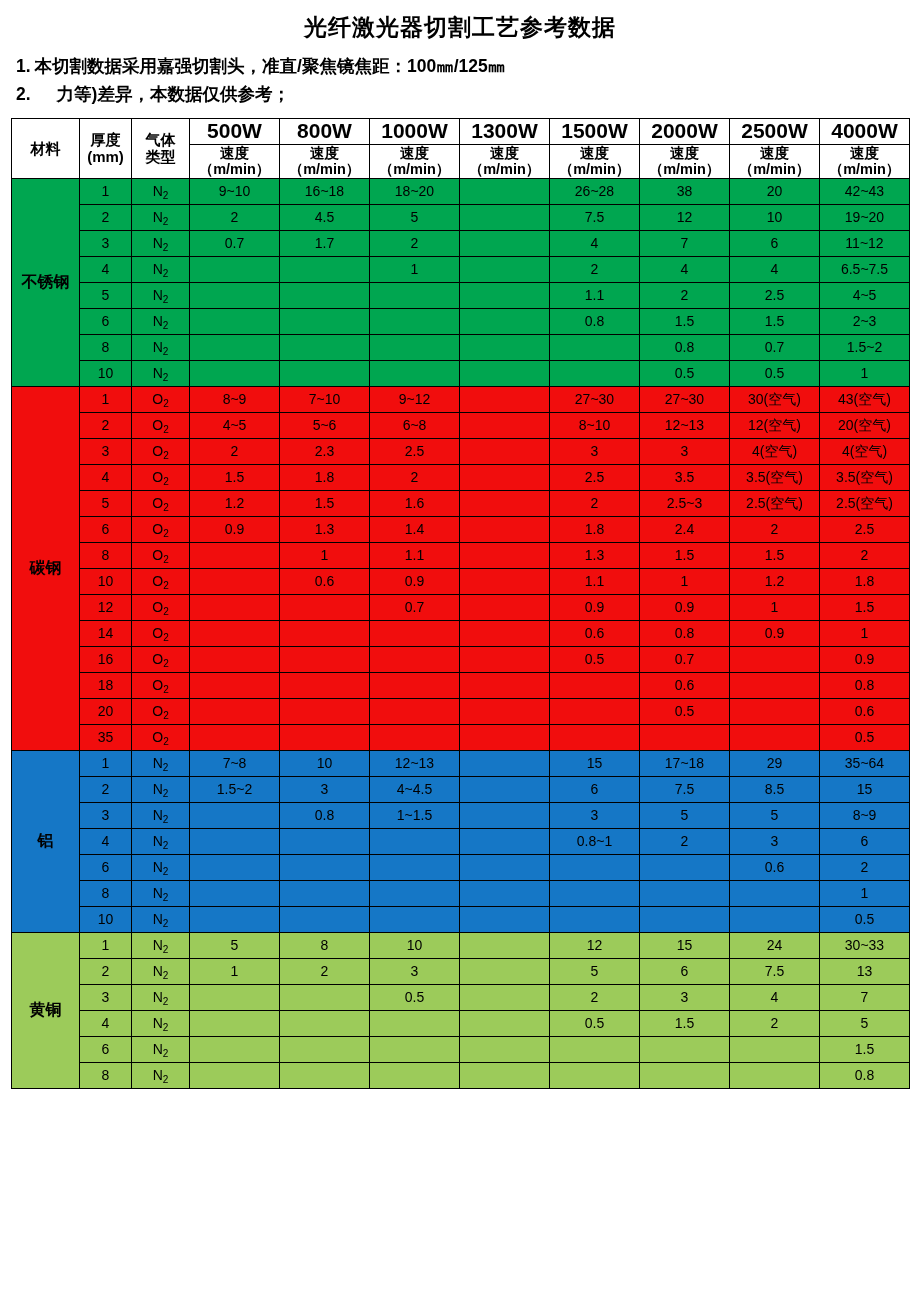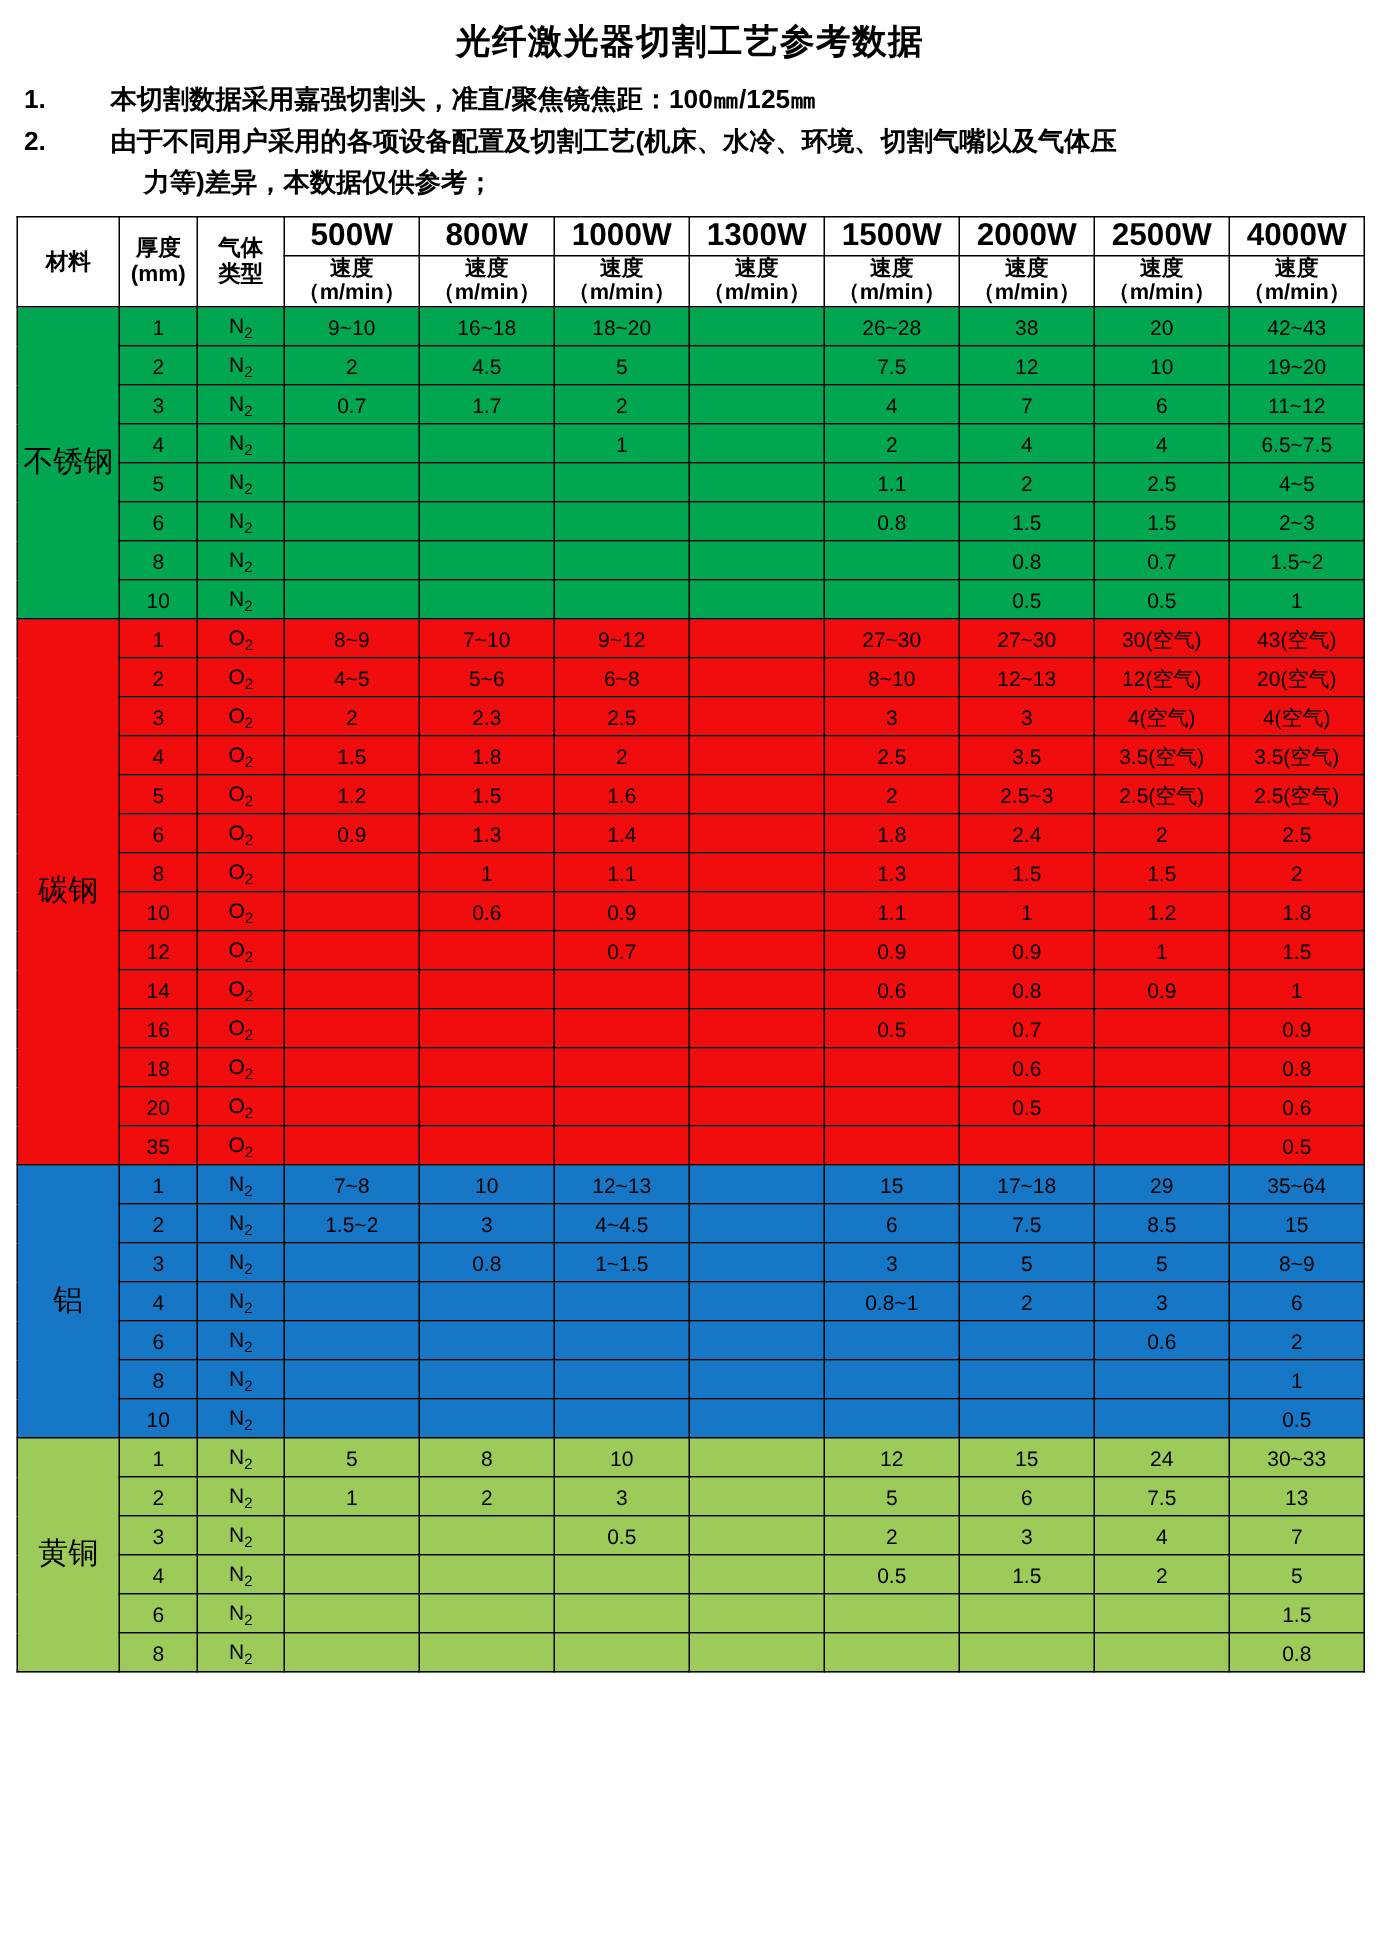--- a/index.html
+++ b/index.html
@@ -38,21 +38,20 @@
     line-height: 1.5;
     margin-bottom: 2px;
     display: flex;
   }
   .note .num {
     flex: 0 0 auto;
     padding-right: 4px;
   }
   .note .txt {
     flex: 1 1 auto;
-    margin-left: 39px;
   }
   .note .txt .indent-line {
     display: block;
     text-indent: 22px;
   }
   table.data {
     border-collapse: collapse;
     table-layout: fixed;
     width: 898px;
     margin: 10px 11px 0 11px;
@@ -73,22 +72,22 @@
   }
   thead th.sub {
     font-size: 14.5px;
     margin-top: 44px;
   }
   th.material-head, th.thick-head, th.gas-head {
     font-size: 15px;
     font-weight: bold;
   }
   td.matname {
-    font-weight: normal;
-    font-size: 20px;
+    font-weight: bold;
+    font-size: 16px;
   }
   .row-stainless td { background: #00a650; }
   .row-carbon td { background: #f10d0d; }
   .row-alu td { background: #1577c6; }
   .row-brass td { background: #9ccb5a; }
   td.thick, td.gas { font-size: 14px; }
   sub { font-size: 10px; vertical-align: baseline; position: relative; top: 3px; }
   .w-mat { width: 68px; }
   .w-th { width: 52px; }
   .w-gas { width: 58px; }
@@ -102,21 +101,20 @@
   <div class="title">光纤激光器切割工艺参考数据</div>
 
   <div class="notes">
     <div class="note">
       <span class="num">1.</span>
       <span class="txt">本切割数据采用嘉强切割头，准直/聚焦镜焦距：100㎜/125㎜</span>
     </div>
     <div class="note">
       <span class="num">2.</span>
       <span class="txt">
-        <span>由于不同用户采用的各项设备配置及切割工艺(机床、水冷、环境、切割气嘴以及气体压</span>
         <span class="indent-line">力等)差异，本数据仅供参考；</span>
       </span>
     </div>
   </div>
 
   <table class="data">
     <colgroup>
       <col class="w-mat">
         <col class="w-th">
         <col class="w-gas">

